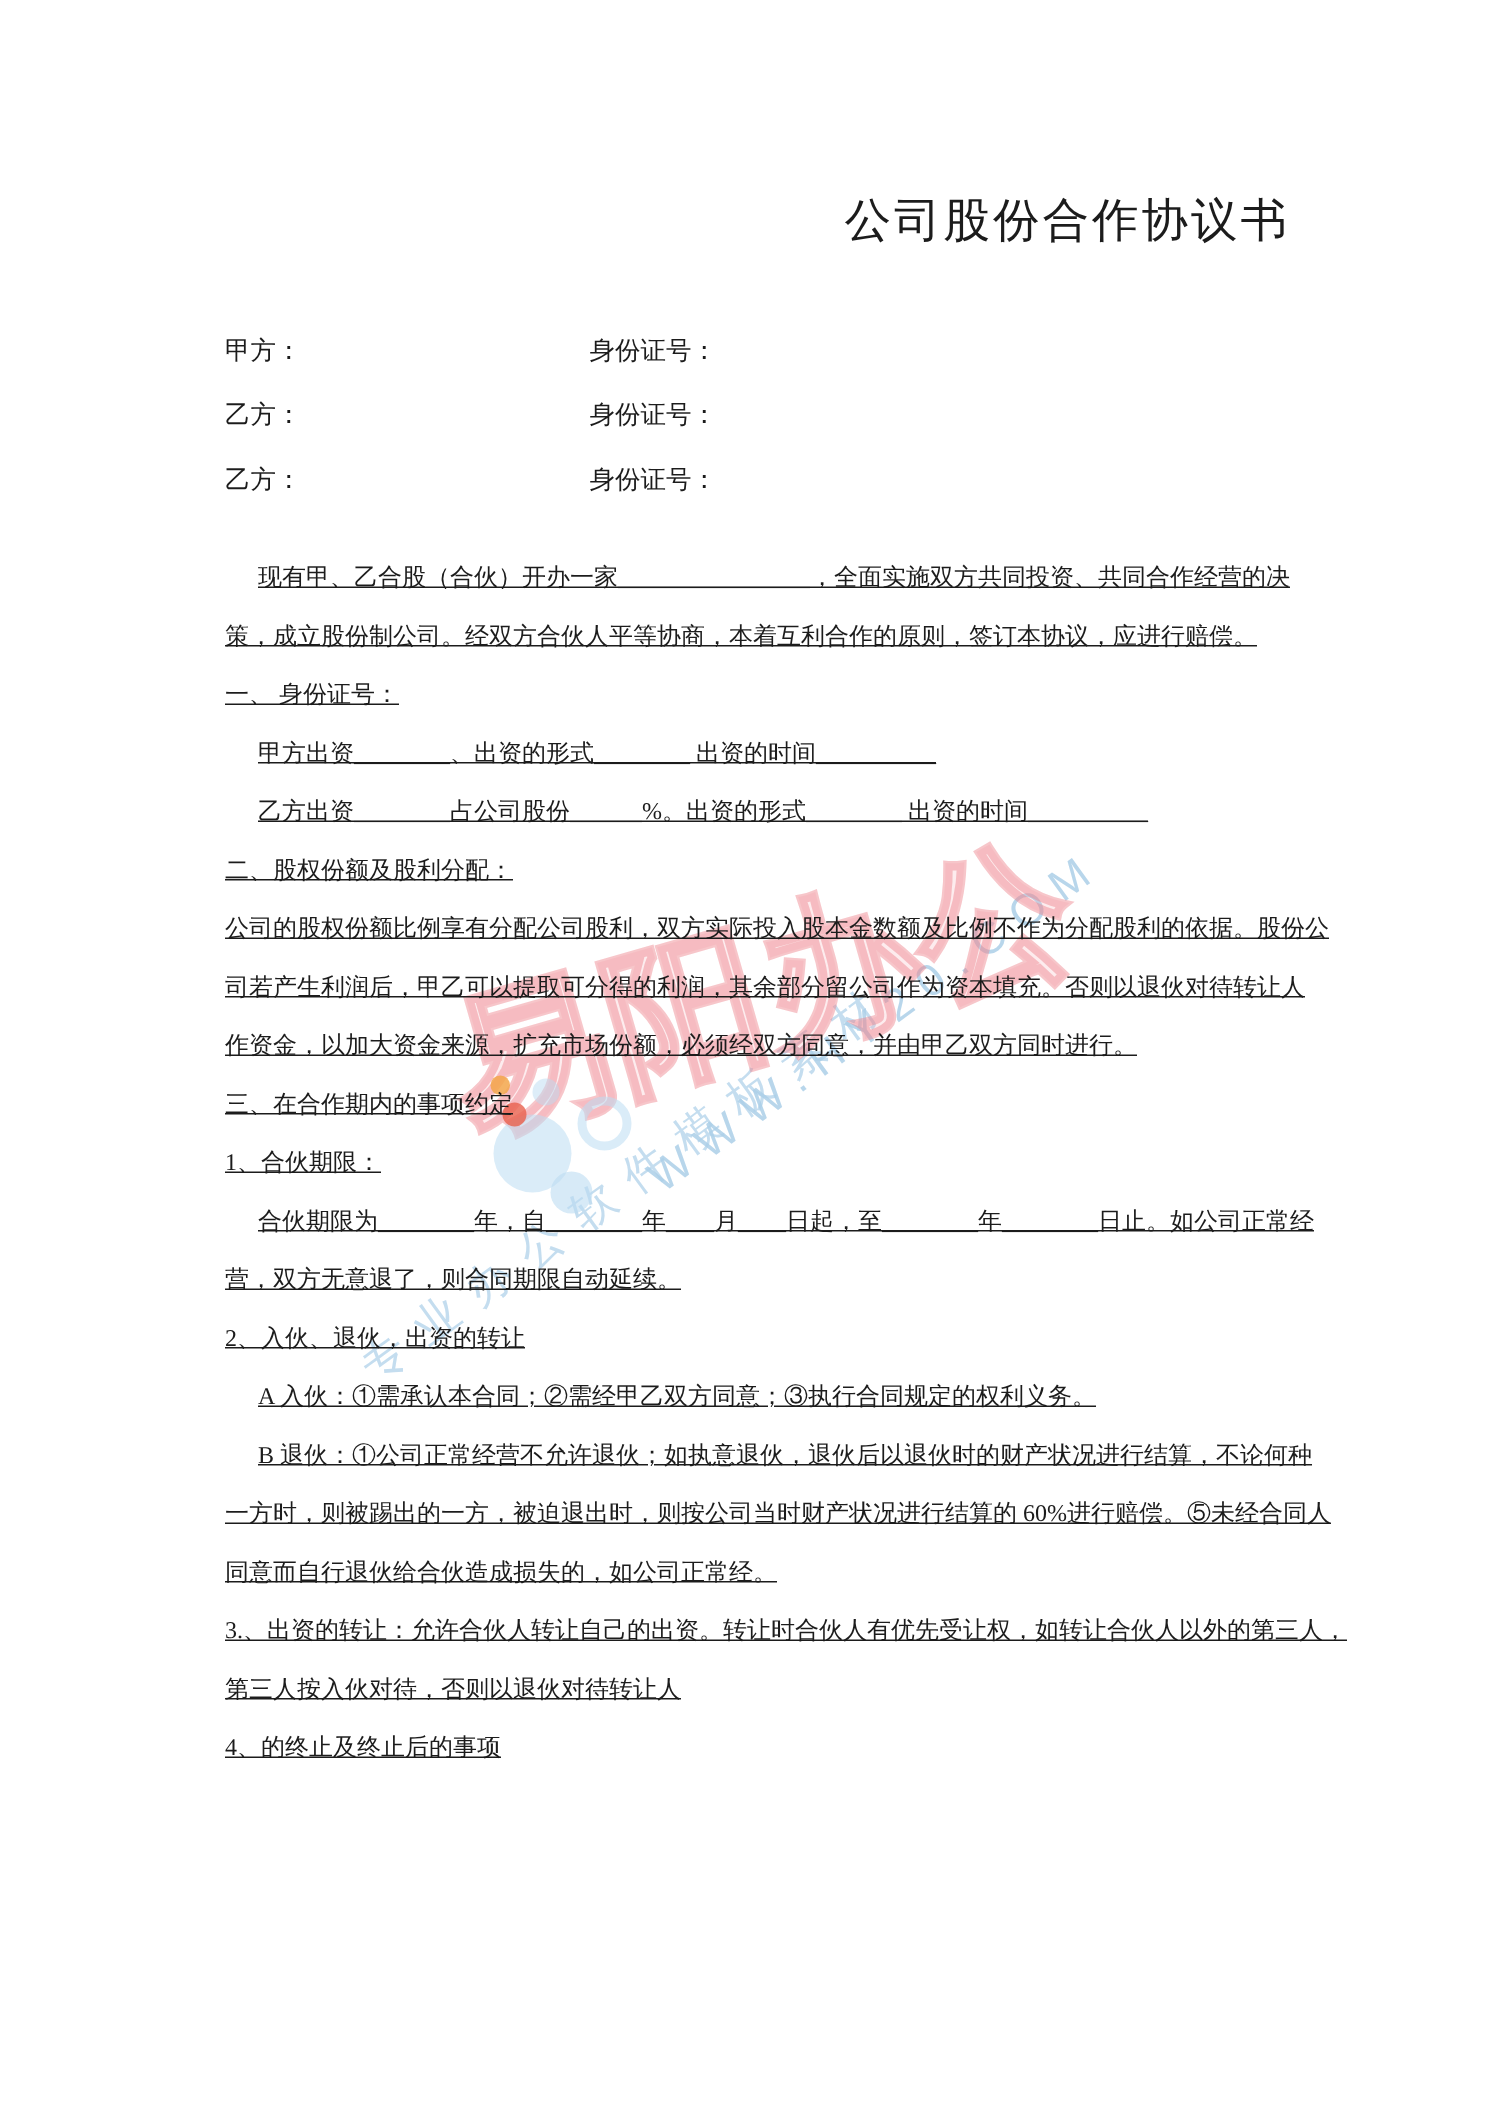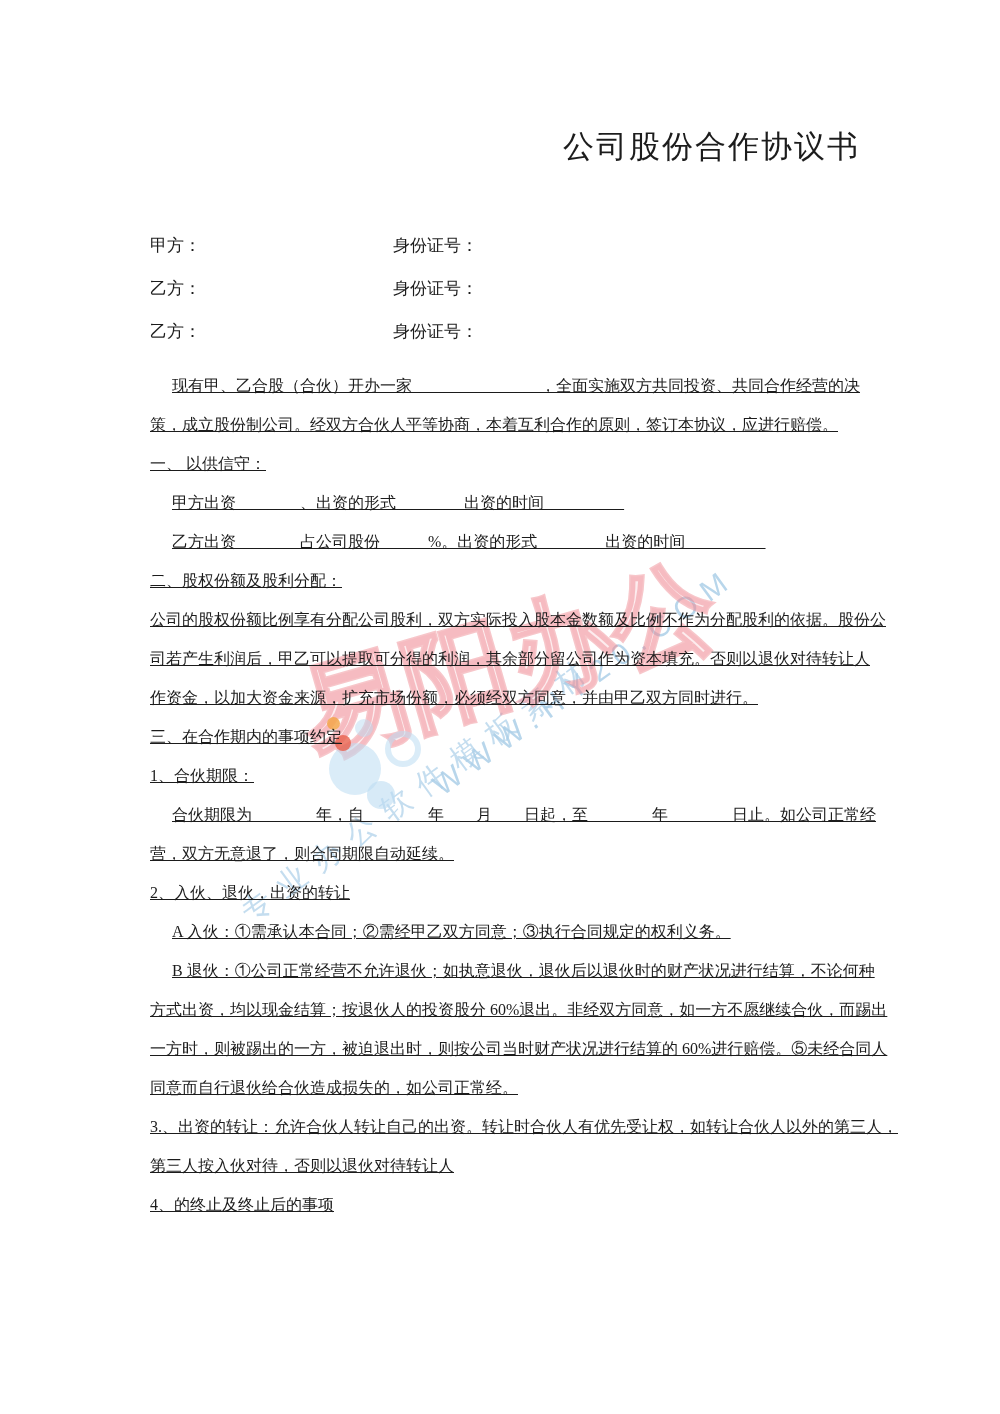--- a/index.html
+++ b/index.html
@@ -47,21 +47,21 @@
   .dot-orange    {left:12px;top:12px;width:13px;height:13px;background:rgba(243,166,74,0.85);}
   .dot-red       {left:20px;top:30px;width:16px;height:16px;background:rgba(232,96,76,0.8);}
 
   
   .content{position:absolute;left:150px;top:0;width:710px;}
   .title{
     margin:128px 0 0 0;
     font-size:31px;line-height:38px;font-weight:normal;
     letter-spacing:2px;text-align:right;
   }
-  .parties{position:absolute;left:0;top:224px;width:710px;}
+  .parties{position:absolute;left:0;top:212px;width:710px;}
   .party-row{position:relative;height:43px;line-height:43px;font-size:17px;}
   .party-row .id-label{position:absolute;left:213px;top:0;margin-left:30px;}
   .body{position:absolute;left:0;top:366px;width:710px;text-decoration:underline;}
   .line{height:39px;line-height:39px;font-size:16px;white-space:nowrap;}
   .line.indent{padding-left:22px;}
 </style>
 </head>
 <body>
 
 <div class="page">
@@ -83,35 +83,34 @@
   <div class="content">
     <h1 class="title">公司股份合作协议书</h1>
     <div class="parties" id="parties">
         <div class="party-row"><span class="party-label">甲方：</span><span class="id-label">身份证号：</span></div>
         <div class="party-row"><span class="party-label">乙方：</span><span class="id-label">身份证号：</span></div>
         <div class="party-row"><span class="party-label">乙方：</span><span class="id-label">身份证号：</span></div>
       </div>
     <div class="body" id="bodyLines">
         <div class="line indent">现有甲、乙合股（合伙）开办一家________________，全面实施双方共同投资、共同合作经营的决</div>
         <div class="line">策，成立股份制公司。经双方合伙人平等协商，本着互利合作的原则，签订本协议，应进行赔偿。</div>
-        <div class="line">一、 以供信守：</div>
+        <div class="line">一、 身份证号：</div>
         <div class="line indent">甲方出资________、出资的形式________ 出资的时间__________</div>
         <div class="line indent">乙方出资________占公司股份______%。出资的形式________ 出资的时间__________</div>
         <div class="line">二、股权份额及股利分配：</div>
         <div class="line">公司的股权份额比例享有分配公司股利，双方实际投入股本金数额及比例不作为分配股利的依据。股份公</div>
         <div class="line">司若产生利润后，甲乙可以提取可分得的利润，其余部分留公司作为资本填充。否则以退伙对待转让人</div>
         <div class="line">作资金，以加大资金来源，扩充市场份额，必须经双方同意，并由甲乙双方同时进行。</div>
         <div class="line">三、在合作期内的事项约定</div>
         <div class="line">1、合伙期限：</div>
         <div class="line indent">合伙期限为________年，自________年____月____日起，至________年________日止。如公司正常经</div>
         <div class="line">营，双方无意退了，则合同期限自动延续。</div>
         <div class="line">2、入伙、退伙，出资的转让</div>
         <div class="line indent">A 入伙：①需承认本合同；②需经甲乙双方同意；③执行合同规定的权利义务。</div>
         <div class="line indent">B 退伙：①公司正常经营不允许退伙；如执意退伙，退伙后以退伙时的财产状况进行结算，不论何种</div>
-        <div class="line">方式出资，均以现金结算；按退伙人的投资股分 60%退出。非经双方同意，如一方不愿继续合伙，而踢出</div>
         <div class="line">一方时，则被踢出的一方，被迫退出时，则按公司当时财产状况进行结算的 60%进行赔偿。⑤未经合同人</div>
         <div class="line">同意而自行退伙给合伙造成损失的，如公司正常经。</div>
         <div class="line">3.、出资的转让：允许合伙人转让自己的出资。转让时合伙人有优先受让权，如转让合伙人以外的第三人，</div>
         <div class="line">第三人按入伙对待，否则以退伙对待转让人</div>
         <div class="line">4、的终止及终止后的事项</div>
       </div>
   </div>
 
 </div>
 

